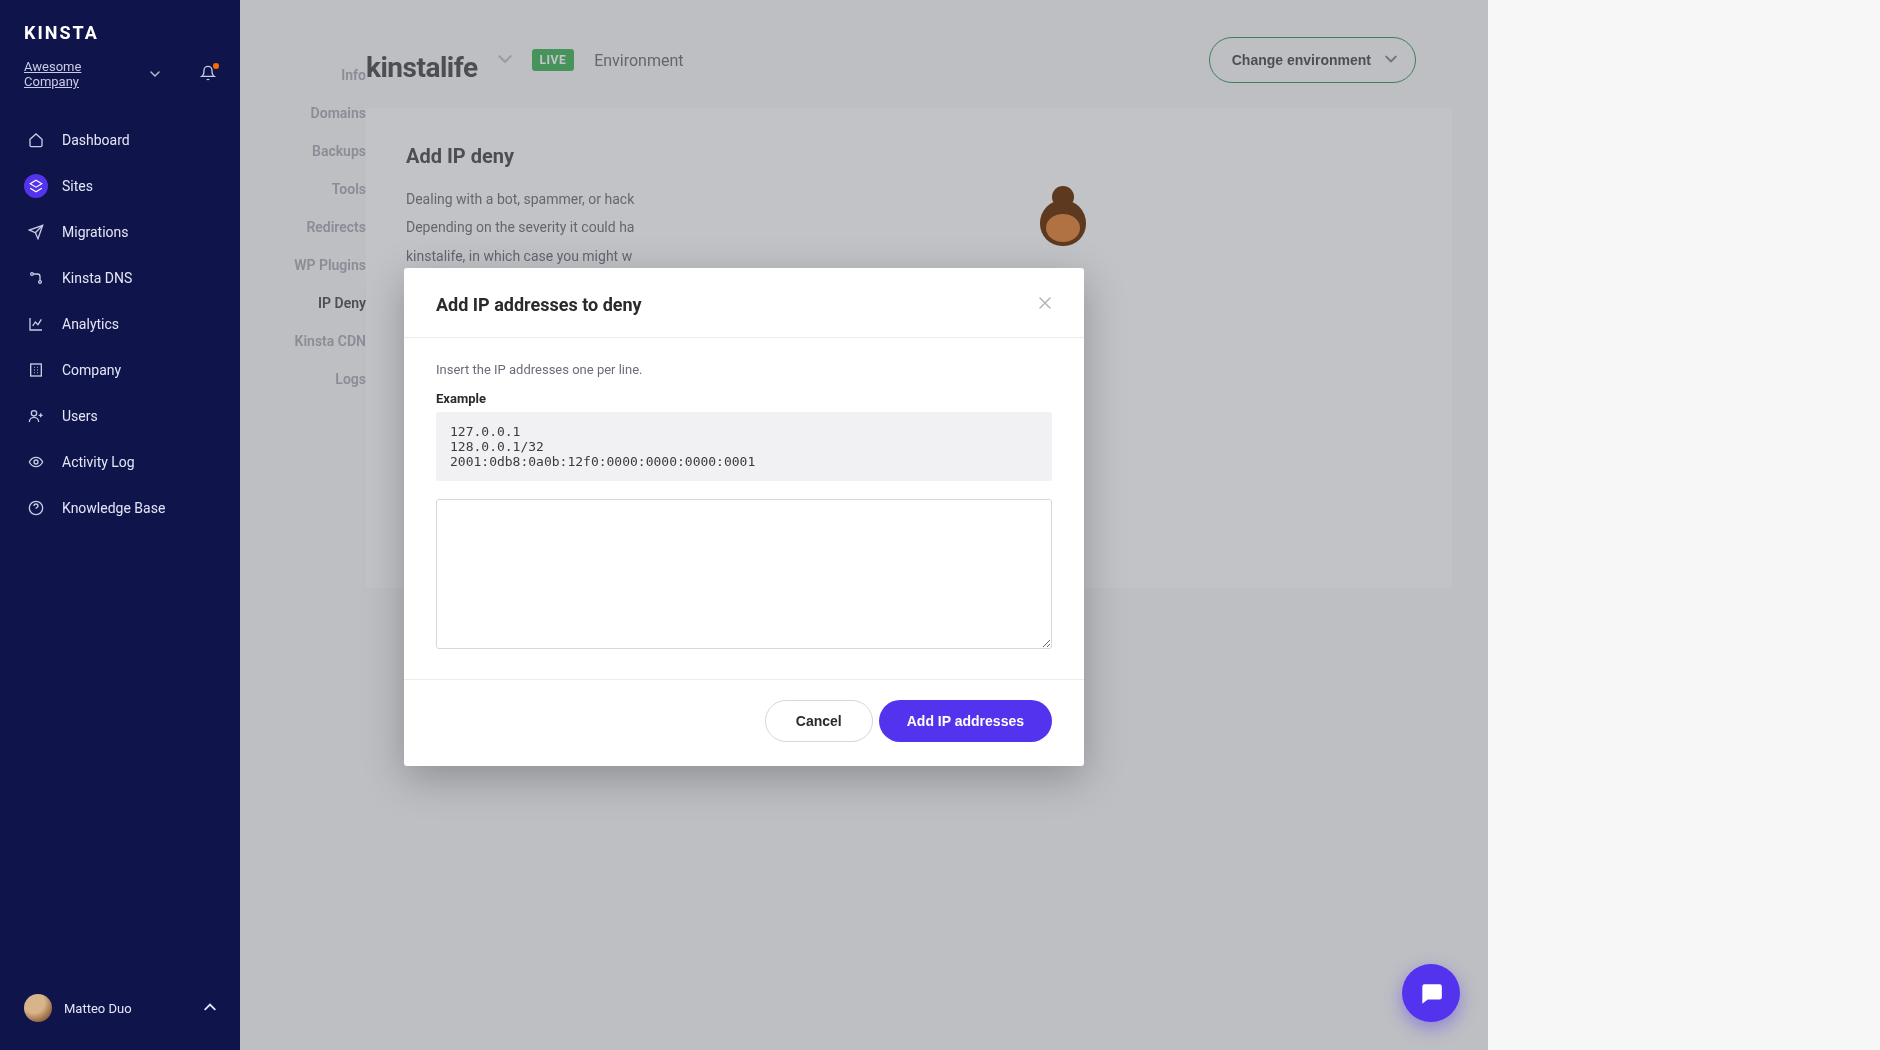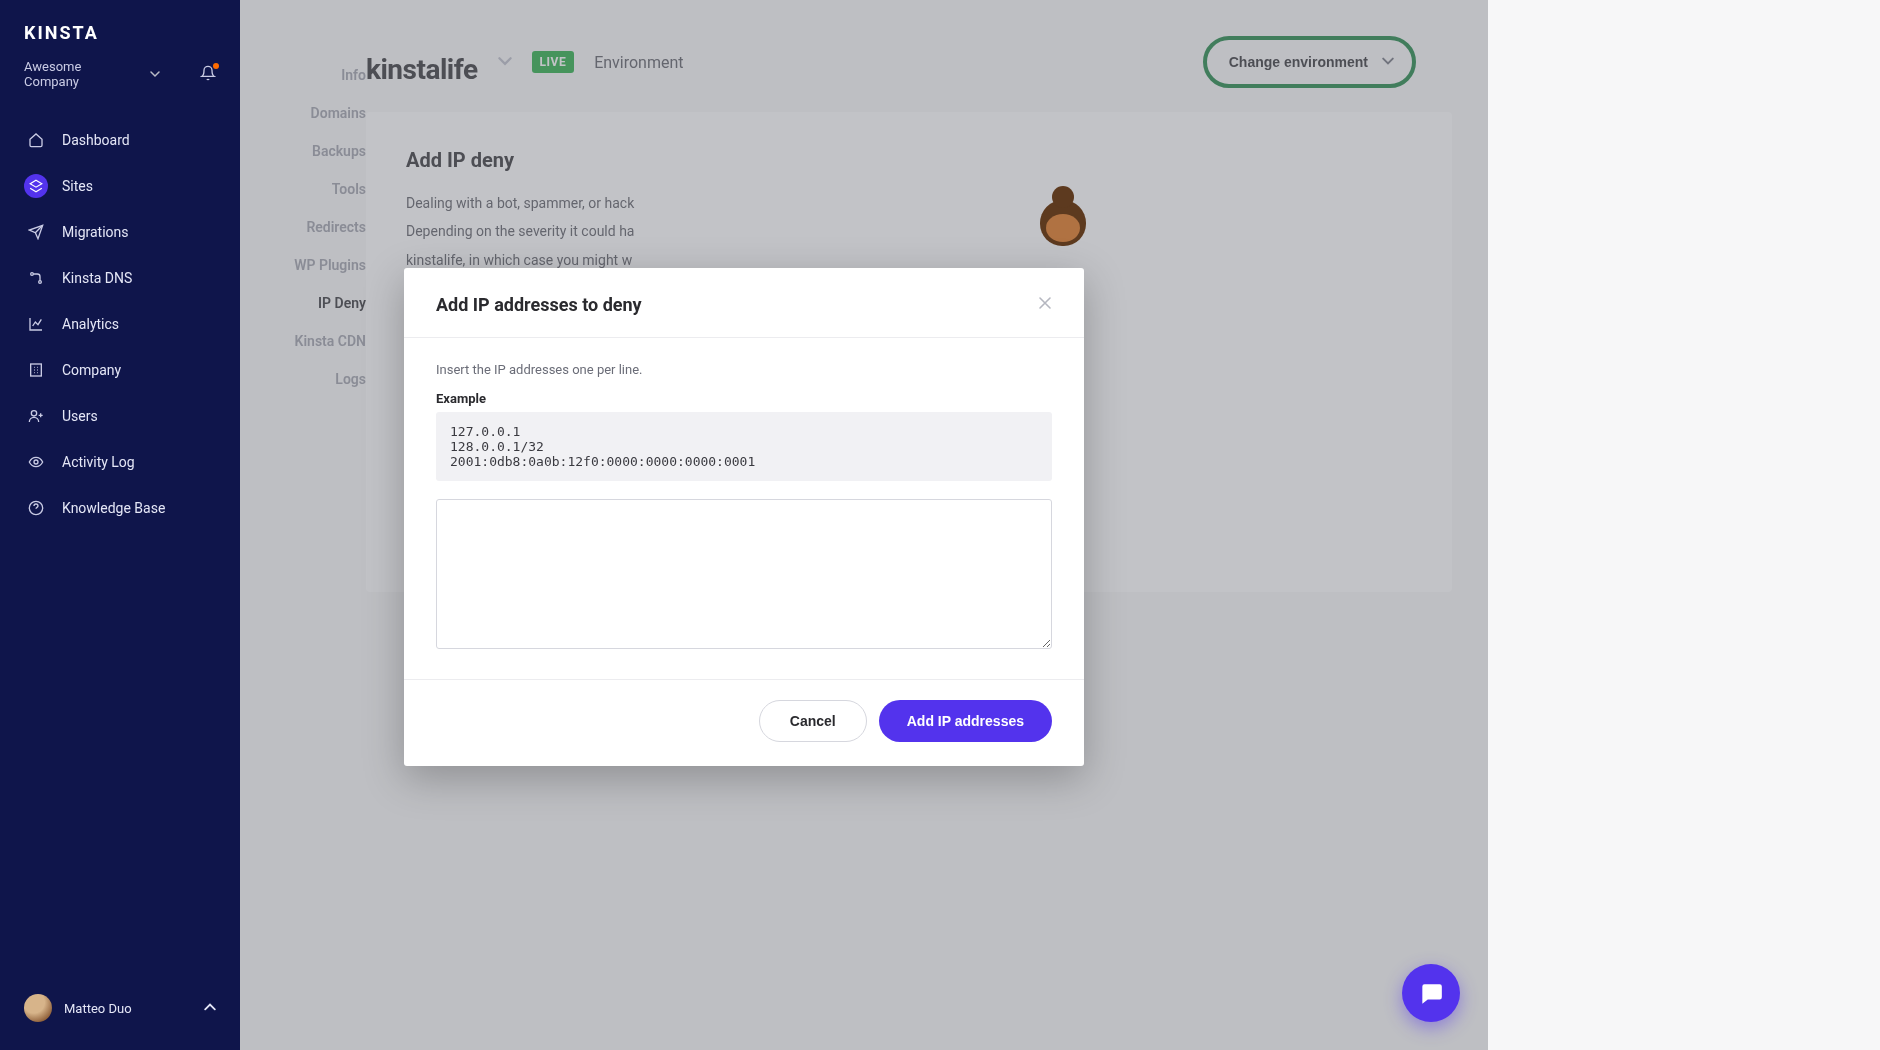--- a/index.html
+++ b/index.html
@@ -2,21 +2,21 @@
 <html><head>
 <meta charset="utf-8">
 <style>
   * { box-sizing: border-box; margin: 0; padding: 0; }
   html, body { width: 100%; height: 100%; font-family: -apple-system, BlinkMacSystemFont, "Segoe UI", Roboto, Helvetica, Arial, sans-serif; background:#f7f7f8; }
   .app { display:flex; width:1488px; height:1050px; position:relative; overflow:hidden; }
 
   
   .sidebar { width:240px; background:#0f154b; color:#fff; display:flex; flex-direction:column; }
   .brand { padding:22px 24px 10px 24px; font-weight:700; letter-spacing:2px; font-size:18px; display:flex; align-items:center; }
-  .company-row { display:flex; align-items:center; padding:6px 24px 22px 24px; font-size:13px; color:#c9cbe4; gap:20px; }
+  .company-row { display:flex; align-items:center; padding:6px 24px 22px 24px; font-size:13px; color:#c9cbe4; gap:20px;text-decoration:underline; }
   .company-row .spacer { flex:1; }
   .bell { position:relative; color:#c9cbe4; }
   .bell-dot { position:absolute; top:-2px; right:-3px; width:6px; height:6px; background:#ff6b00; border-radius:50%; }
 
   .nav { list-style:none; padding:6px 0; }
   .nav li { display:flex; align-items:center; gap:14px; padding:11px 24px; font-size:14px; color:#e4e6f6; cursor:pointer; }
   .nav li.active .icon-wrap { background:#5333ed; }
   .icon-wrap { width:24px; height:24px; border-radius:50%; display:flex; align-items:center; justify-content:center; color:#c9cbe4; }
   .nav li.active .icon-wrap { color:#fff; }
 
@@ -30,40 +30,40 @@
   .subnav-list li.active { color:#2a2a2e; }
 
   
   .main { flex:1; display:flex; flex-direction:column; }
   .topbar { display:flex; align-items:center; padding:36px 36px 24px 0; gap:20px; }
   .site-title { font-size:28px; font-weight:700; color:#2a2a2e; letter-spacing:-0.5px;margin-top:15px;}
   .chev { color:#b9bbc6; }
   .env-pill { background:#1eaa3c; color:#fff; font-size:12px; font-weight:700; padding:4px 8px; border-radius:3px; letter-spacing:0.5px;}
   .env-label { font-size:16px; color:#55565e; }
   .topbar .grow { flex:1; }
-  .change-env-btn { border:4px solid #15803d; background:#f7f7f8; color:#2a2a2e; font-size:14px; font-weight:600; padding:14px 44px 14px 22px; border-radius:28px; position:relative; cursor:pointer; margin-right:36px;}
+  .change-env-btn { border:1px solid #15803d; background:#f7f7f8; color:#2a2a2e; font-size:14px; font-weight:600; padding:14px 44px 14px 22px; border-radius:28px; position:relative; cursor:pointer; margin-right:36px;}
   .change-env-btn .dd { position:absolute; right:18px; top:50%; transform:translateY(-50%); color:#6b6d78;}
 
   .content-card { background:#fff; border-radius:4px; margin:0 36px 0 0; padding:36px 40px 60px 40px; min-height:480px;}
   .content-card h2 { font-size:20px; font-weight:700; color:#2a2a2e; margin-bottom:20px;}
   .content-card p { font-size:14px; color:#55565e; line-height:1.6; max-width:760px; margin-bottom:6px;}
   .btn-primary { display:inline-block; margin-top:18px; background:#5333ed; color:#fff; border:none; font-size:14px; font-weight:600; padding:12px 24px; border-radius:26px; cursor:pointer;}
 
   
   .overlay { position:absolute; inset:0 0 0 240px; background:rgba(120,122,130,0.45); }
   .modal { position:absolute; left:50%; top:268px; transform:translateX(-50%); width:680px; background:#fff; border-radius:3px; box-shadow:0 12px 40px rgba(0,0,0,0.25); overflow:hidden;}
   .modal-header { display:flex; align-items:center; padding:26px 32px 22px 32px; border-bottom:1px solid #ececef;}
   .modal-header h3 { font-size:18px; font-weight:700; color:#2a2a2e; flex:1;}
   .modal-close { color:#b5b7c0; cursor:pointer; font-size:16px;}
   .modal-body { padding:24px 32px 26px 32px; }
   .modal-body .hint { font-size:13px; color:#6b6d78; margin-bottom:14px;}
   .modal-body .label { font-size:13px; font-weight:700; color:#2a2a2e; margin-bottom:6px;}
   .example-box { background:#f1f1f4; border-radius:3px; padding:12px 14px; font-family: ui-monospace, SFMono-Regular, Menlo, monospace; font-size:13px; color:#3a3a40; white-space:pre; margin-bottom:18px;}
   .ip-textarea { width:100%; height:150px; border:1px solid #d6d7de; border-radius:3px; resize:vertical; padding:10px; font-family: ui-monospace, SFMono-Regular, Menlo, monospace; font-size:13px; outline:none;}
-  .modal-footer { display:flex; justify-content:flex-end; gap:12px; padding:20px 32px 24px 32px; border-top:1px solid #ececef;}
+  .modal-footer { display:flex; justify-content:flex-end; gap:6px; padding:20px 32px 24px 32px; border-top:1px solid #ececef;}
   .btn-secondary { background:#fff; border:1px solid #d6d7de; color:#2a2a2e; font-size:14px; font-weight:600; padding:12px 30px; border-radius:26px; cursor:pointer;}
   .btn-confirm { background:#5333ed; color:#fff; border:none; font-size:14px; font-weight:600; padding:12px 28px; border-radius:26px; cursor:pointer;}
 
   
   .chat-fab { position:absolute; right:28px; bottom:28px; width:58px; height:58px; border-radius:50%; background:#5333ed; display:flex; align-items:center; justify-content:center; cursor:pointer; box-shadow:0 6px 18px rgba(83,51,237,0.45);}
   .chat-fab svg { color:#fff; }
 
   
   .illus { position:absolute; left:1040px; top:200px; }
   .head-circ { width:46px; height:46px; border-radius:50% 50% 48% 48%; background:#5d3a1f; position:relative;}

